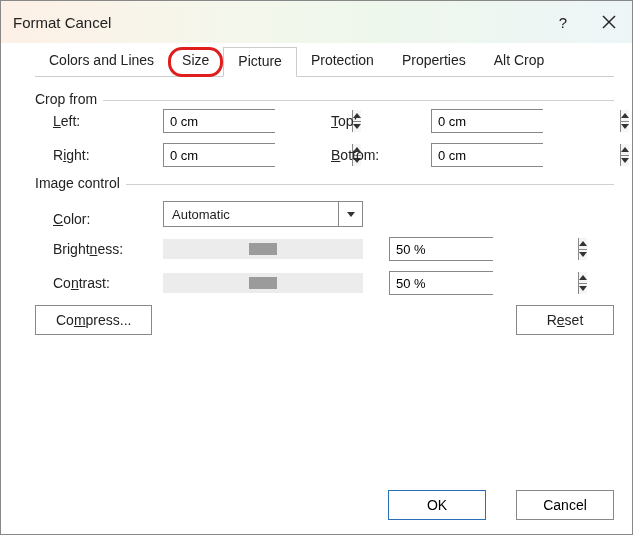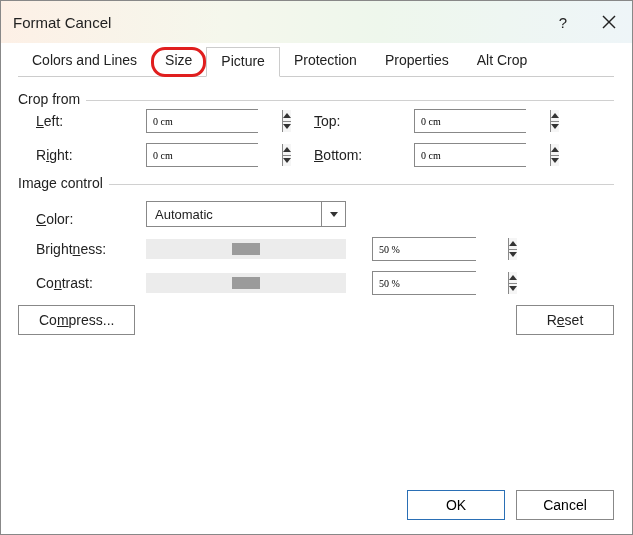--- a/index.html
+++ b/index.html
@@ -13,21 +13,21 @@
     height: 42px; display: flex; align-items: center;
     background: linear-gradient(90deg, #fdf0e6 0%, #f5f7ec 35%, #eef7ec 60%, #eef5f8 100%);
     padding: 0 0 0 12px; font-size: 15px; color: #222;
   }
   .titlebar .title { flex: 1; }
   .titlebar .tbtn {
     width: 46px; height: 42px; display:flex; align-items:center; justify-content:center;
     font-size: 15px; color:#222;
   }
   .titlebar .tbtn.close svg { width:14px; height:14px; }
-  .body { flex:1; padding: 0 18px 18px 17px; display:flex; flex-direction:column; }
+  .body { flex:1; padding: 0 18px 18px 34px; display:flex; flex-direction:column; }
   .tabs {
     display:flex; margin-top:4px; border-bottom:1px solid #ccc; height:30px;
     font-size:14px; color:#222;
   }
   .tab {
     padding: 5px 14px 0 14px; height:30px; position:relative;
   }
   .tab.active {
     border:1px solid #ccc; border-bottom:1px solid #fff; background:#fff;
     margin-bottom:-1px;
@@ -41,21 +41,21 @@
   .row { display:flex; align-items:flex-end; height:26px; margin-bottom:8px; gap:0; }
   .pair { display:flex; align-items:center; }
   .lbl { width: 110px; }
   .lbl2 { width: 88px; }
   .rcol { margin-left: 56px; gap: 12px; }
   .u { text-decoration: underline; text-underline-offset: 1px; }
   .numbox {
     display:flex; width:112px; height:24px; border:1px solid #888;
   }
   .numbox input {
-    flex:1; border:none; padding:0 6px; font-size:10px; outline:none;font-family:Liberation Serif, serif;
+    flex:1; border:none; padding:0 6px; font-size:13px; outline:none;
   }
   .spin {
     width:20px; border-left:1px solid #888; display:flex; flex-direction:column;
   }
   .spinbtn {
     flex:1; display:flex; align-items:center; justify-content:center; background:#f5f5f5;
   }
   .spinbtn:first-child { border-bottom:1px solid #888; }
   .tri-up { width:0;height:0;border-left:4px solid transparent;border-right:4px solid transparent;border-bottom:5px solid #333;}
   .tri-down { width:0;height:0;border-left:4px solid transparent;border-right:4px solid transparent;border-top:5px solid #333;}
@@ -82,21 +82,21 @@
   .numbox.small { width:104px; }
   .bottom-row {
     display:flex; justify-content:space-between; margin-top:auto; padding-top:10px;
   }
   .btn {
     height:30px; border:1px solid #888; background:#fff; font-size:14px;
     padding:0 20px; display:flex; align-items:center; justify-content:center;
   }
   .btn.wide { min-width:98px; }
   .footer {
-    display:flex; justify-content:flex-end; gap:11px;
+    display:flex; justify-content:flex-end; gap:30px;
     padding: 14px 18px; 
   }
   .btn.primary { border:1px solid #2a6fb5; }
 </style>
 </head>
 <body>
 
 <div class="window">
   <div class="titlebar">
     <div class="title">Format Cancel</div>

